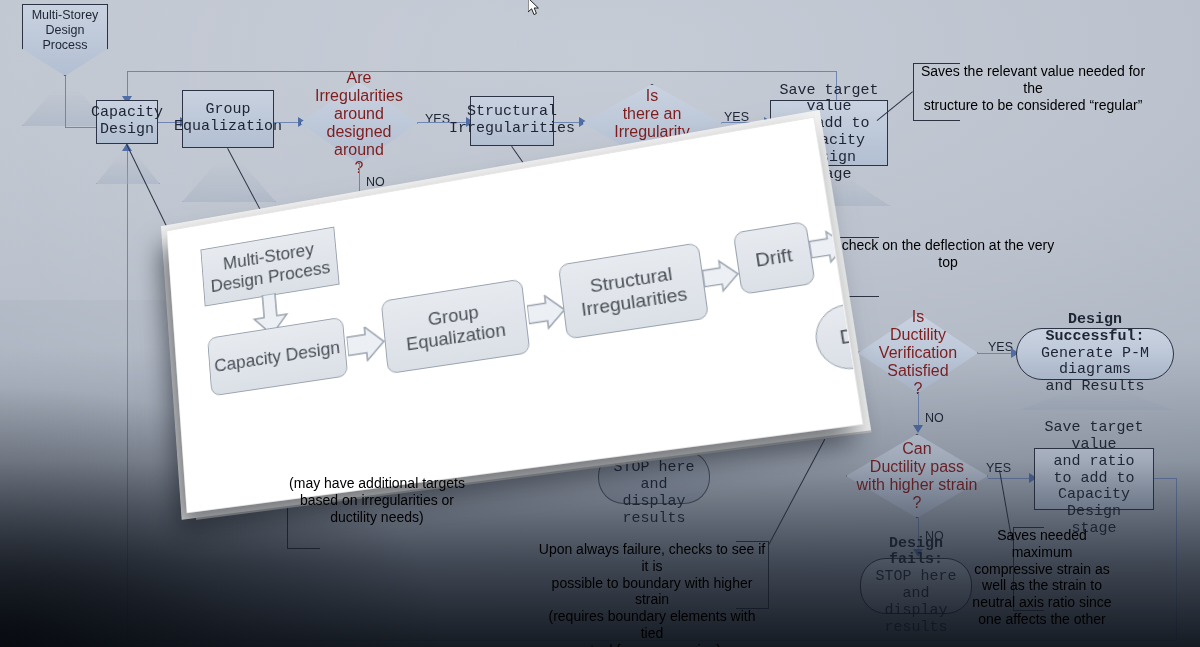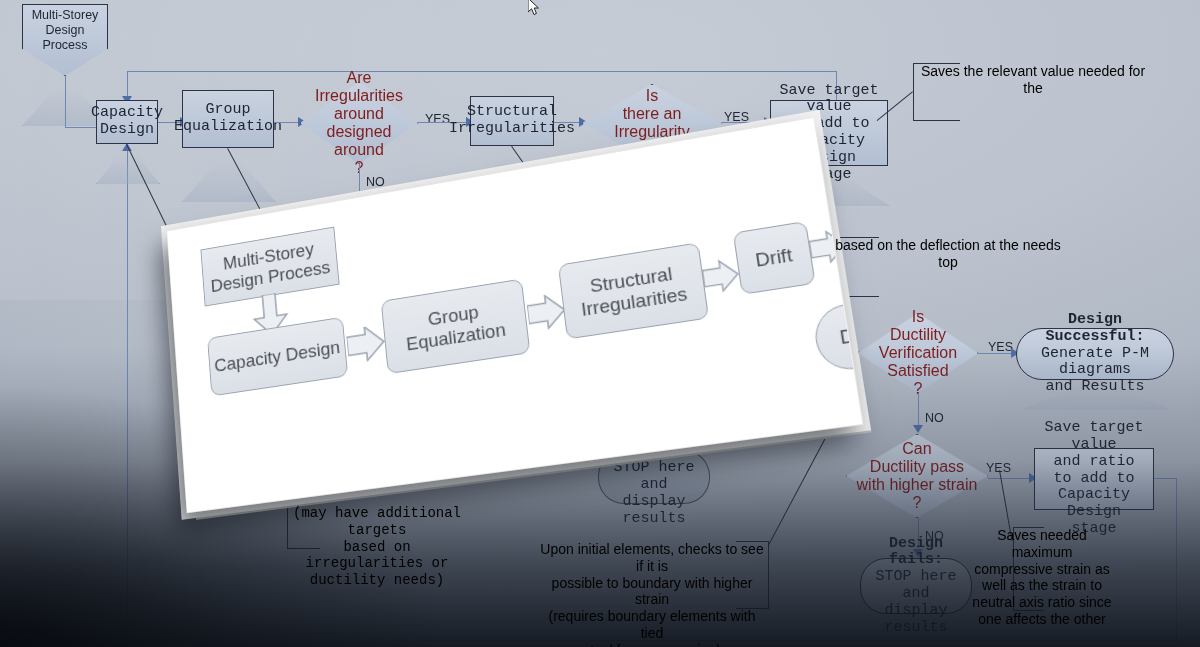--- a/index.html
+++ b/index.html
@@ -228,28 +228,29 @@
     <div class="elabel" style="left:392px;top:200px;">Bottom to top</div>
     <div class="tline" style="left:512px;top:146px;width:70px;transform:rotate(55deg);"></div>
     <div class="brk" style="left:478px;top:192px;width:36px;height:16px;border-top-width:1px;border-right-width:1px;"></div>
 
     <div class="tline" style="left:127px;top:144px;width:160px;transform:rotate(64deg);"></div>
     <div class="tline" style="left:228px;top:148px;width:150px;transform:rotate(62deg);"></div>
 
     <div class="note" style="left:908px;top:62px;width:250px;">
       <div class="ntxt">
         <div>Saves the relevant value needed for the</div>
+        <div>structure to be considered “regular”</div>
       </div>
     </div>
     <div class="brk" style="left:913px;top:63px;width:46px;height:56px;border-top-width:1px;border-left-width:1px;border-bottom-width:1px;"></div>
     <div class="tline" style="left:913px;top:92px;width:46px;transform:rotate(141deg);"></div>
 
     <div class="note" style="left:828px;top:236px;width:240px;">
       <div class="ntxt">
-        <div>based on the deflection at the needs top</div>
+        <div>check on the deflection at the very top</div>
       </div>
     </div>
     <div class="brk" style="left:836px;top:237px;width:42px;height:58px;border-top-width:1px;border-left-width:1px;border-bottom-width:1px;"></div>
     <div class="tline" style="left:836px;top:262px;width:48px;transform:rotate(141deg);"></div>
 
     <div class="node" style="left:752px;top:330px;width:64px;height:44px;">
       <div class="txt">n</div>
     </div>
     <div class="hline" style="left:816px;top:352px;width:42px;"></div>
     <div class="arrR" style="left:852px;top:347px;"></div>
@@ -319,32 +320,32 @@
     </div>
 
     <div class="node rounded" style="left:598px;top:450px;width:112px;height:54px;background:linear-gradient(to bottom,rgba(150,162,184,0.28),rgba(120,132,156,0.28));border-color:rgba(30,38,52,0.65);">
       <div class="txt">
         <div><b>Design fails:</b></div>
         <div>STOP here and</div>
         <div>display results</div>
       </div>
     </div>
 
-    <div class="note" style="left:282px;top:504px;width:190px;font-family:Liberation Mono, monospace;">
+    <div class="note" style="left:282px;top:474px;width:190px;">
       <div class="ntxt">
         <div>(may have additional targets</div>
         <div>based on irregularities or</div>
         <div>ductility needs)</div>
       </div>
     </div>
     <div class="brk" style="left:287px;top:491px;width:32px;height:56px;border-top-width:1px;border-left-width:1px;border-bottom-width:1px;"></div>
 
     <div class="note" style="left:530px;top:540px;width:244px;">
       <div class="ntxt">
-        <div>Upon initial elements, checks to see if it is</div>
+        <div>Upon always failure, checks to see if it is</div>
         <div>possible to boundary with higher strain</div>
         <div>(requires boundary elements with tied</div>
         <div>steel for compression)</div>
       </div>
     </div>
     <div class="brk" style="left:736px;top:541px;width:32px;height:66px;border-top-width:1px;border-right-width:1px;border-bottom-width:1px;"></div>
     <div class="tline" style="left:768px;top:545px;width:120px;transform:rotate(-62deg);"></div>
 
     <div class="note" style="left:962px;top:526px;width:160px;">
       <div class="ntxt">

